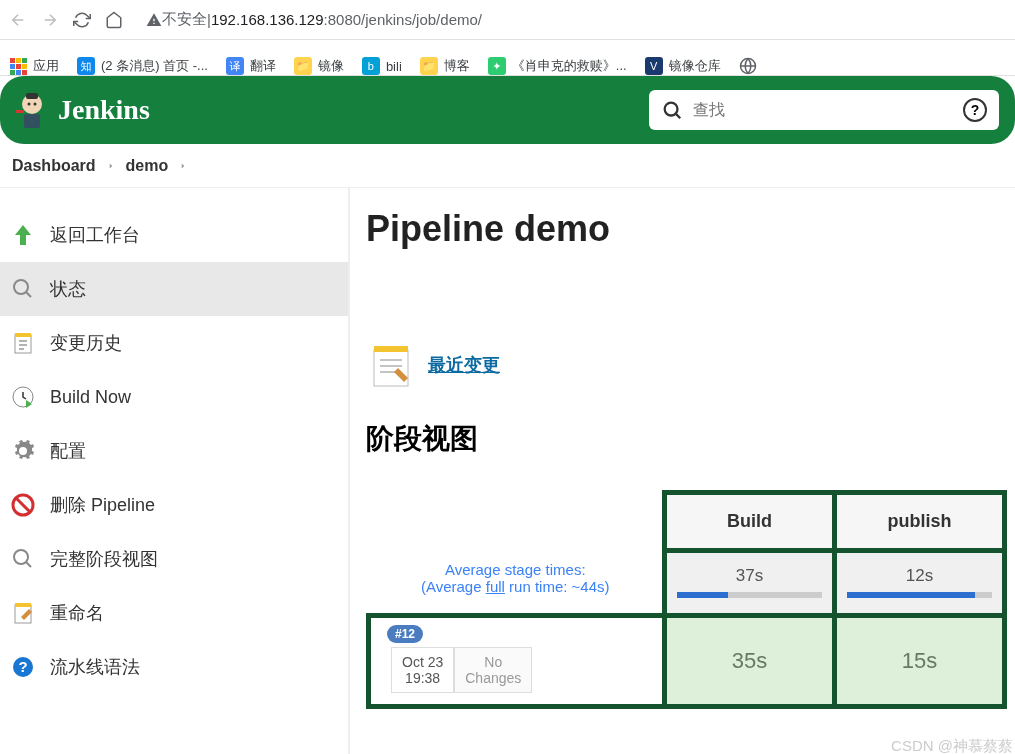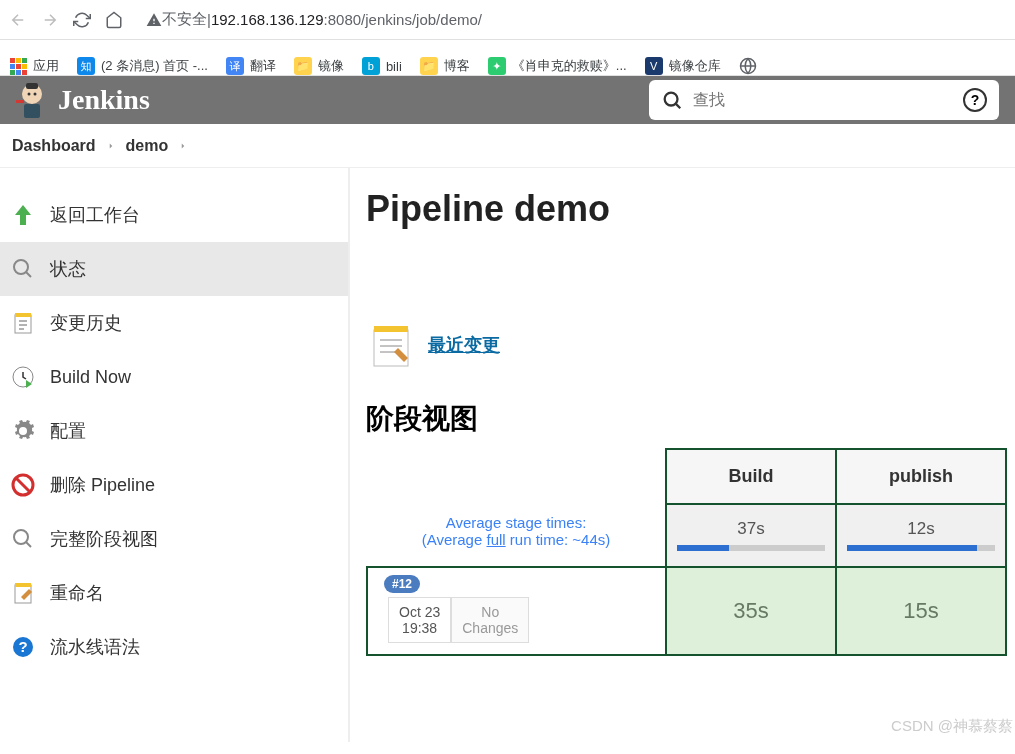--- a/index.html
+++ b/index.html
@@ -17,21 +17,21 @@
 
 
 .bookmarks { height: 36px; display: flex; align-items: flex-end; padding: 0 10px; gap: 18px; border-bottom: 1px solid #e0e0e0; font-size: 13px; }
 .bm { display: flex; align-items: center; gap: 6px; color: #3c4043; cursor: pointer; }
 .bm-icon { width: 18px; height: 18px; display: inline-flex; align-items: center; justify-content: center; border-radius: 3px; font-size: 11px; color: #fff; }
 .apps-icon { display: grid; grid-template-columns: 5px 5px 5px; grid-template-rows: 5px 5px 5px; gap: 1px; }
 .apps-icon span { background: #ea4335; }
 .apps-icon span:nth-child(2){background:#fbbc04}.apps-icon span:nth-child(3){background:#34a853}.apps-icon span:nth-child(4){background:#4285f4}.apps-icon span:nth-child(5){background:#ea4335}.apps-icon span:nth-child(6){background:#fbbc04}.apps-icon span:nth-child(7){background:#34a853}.apps-icon span:nth-child(8){background:#4285f4}.apps-icon span:nth-child(9){background:#ea4335}
 
 
-.jenkins-header { height: 48px; background: #737373; display: flex; align-items: center; padding: 0 16px; gap: 12px; }
+.jenkins-header { height: 68px; background: #15803d; display: flex; align-items: center; padding: 0 16px; gap: 12px; border-radius: 24px; }
 .jenkins-logo { display: flex; align-items: center; gap: 10px; }
 .logo-img { width: 32px; height: 40px; }
 .jenkins-title { color: #fff; font-size: 28px; font-weight: bold; font-family: Georgia, serif; }
 .header-spacer { flex: 1; }
 .search-box { background: #fff; border-radius: 6px; height: 40px; width: 350px; display: flex; align-items: center; padding: 0 12px; gap: 10px; }
 .search-box input { border: none; outline: none; font-size: 16px; flex: 1; }
 .help-btn { width: 24px; height: 24px; border: 2px solid #333; border-radius: 50%; display: flex; align-items: center; justify-content: center; font-weight: bold; cursor: pointer; }
 
 
 .breadcrumb { height: 44px; display: flex; align-items: center; padding: 0 12px; gap: 10px; border-bottom: 1px solid #eee; }
@@ -42,25 +42,25 @@
 .content { display: flex; height: calc(754px - 40px - 36px - 60px - 44px); }
 .sidebar { width: 350px; border-right: 2px solid #eee; padding-top: 20px; text-align: center; }
 .side-item { display: flex; align-items: center; gap: 14px; padding: 14px 10px; font-size: 18px; color: #333; cursor: pointer; }
 .side-item.active { background: #e8e8e8; }
 .side-icn { width: 26px; height: 26px; display: inline-flex; align-items: center; justify-content: center; }
 
 .main { flex: 1; padding: 20px 8px 0 16px; position: relative; }
 .page-title { font-size: 36px; font-weight: bold; color: #222; margin-bottom: 90px; }
 .recent-row { display: flex; align-items: center; gap: 12px; margin-bottom: 30px; }
 .recent-link { color: #0b6aa2; font-weight: bold; text-decoration: underline; font-size: 18px; cursor: pointer; }
-.section-title { font-size: 28px; font-weight: bold; margin-bottom: 10px; }
+.section-title { font-size: 28px; font-weight: bold; margin-bottom: 32px; }
 
 
 .stage-table { border-collapse: collapse; width: 100%; }
-.stage-table th, .stage-table td { border: 2px solid #14532d; text-align: center; }
+.stage-table th, .stage-table td { border: 5px solid #14532d; text-align: center; }
 .stage-table th { background: #f6f6f6; font-size: 18px; font-weight: bold; padding: 16px 0; color: #333; }
 .avg-cell { text-align: right; padding: 10px 14px 18px; font-size: 15px; color: #3b82f6; }
 .avg-time { background: #f0f0f0; padding: 10px 0 2px; font-size: 17px; color: #555; }
 .prog-bar { height: 6px; background: #ccc; margin: 6px 10px 10px; position: relative; }
 .prog-fill { position: absolute; left: 0; top: 0; height: 100%; background: #2c6fd1; }
 .run-info { display: flex; align-items: center; padding: 4px; }
 .build-badge { background: #4a7cbf; color: #fff; font-size: 12px; font-weight: bold; padding: 2px 8px; border-radius: 10px; display: inline-block; }
 .run-date { font-size: 14px; color: #555; border: 1px solid #ddd; padding: 6px 10px; display: inline-block; }
 .no-changes { font-size: 14px; color: #999; border: 1px solid #ddd; padding: 6px 10px; background: #fafafa; }
 .stage-cell { background: #def0da; font-size: 22px; color: #667a64; padding: 30px 0; }

